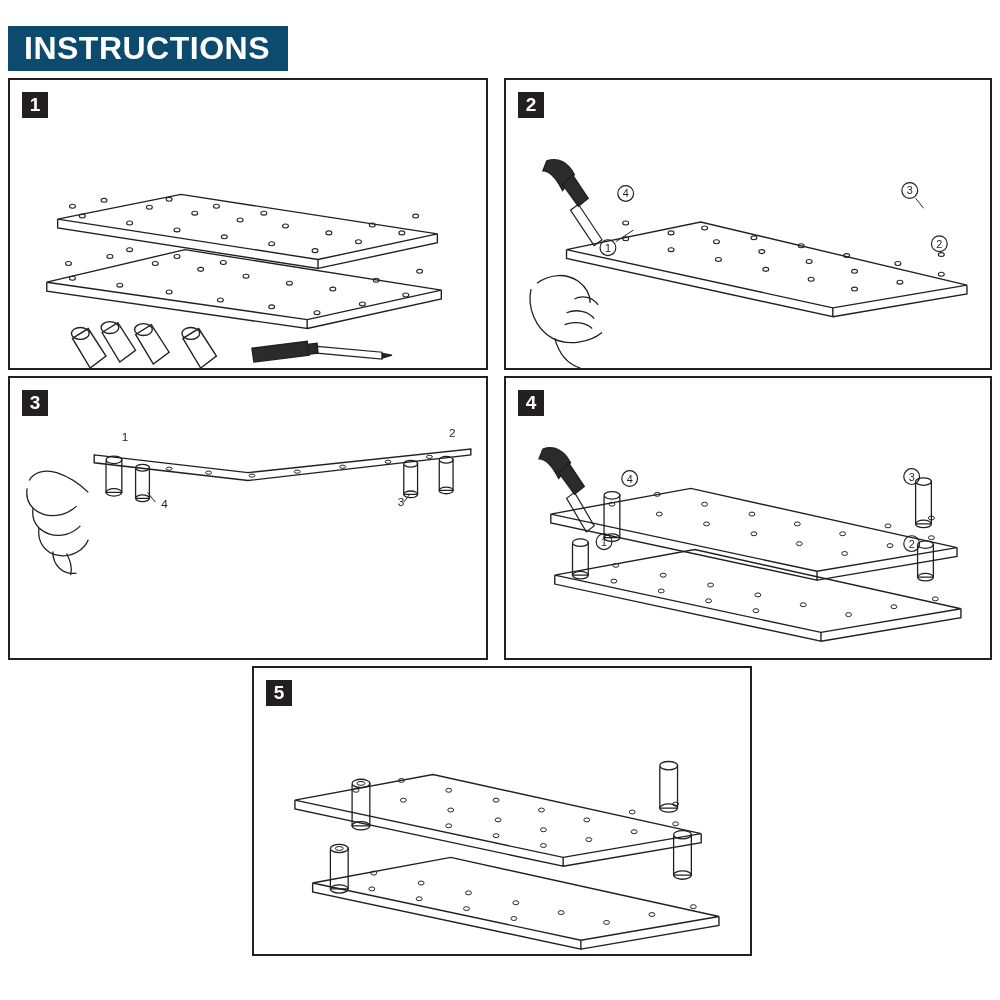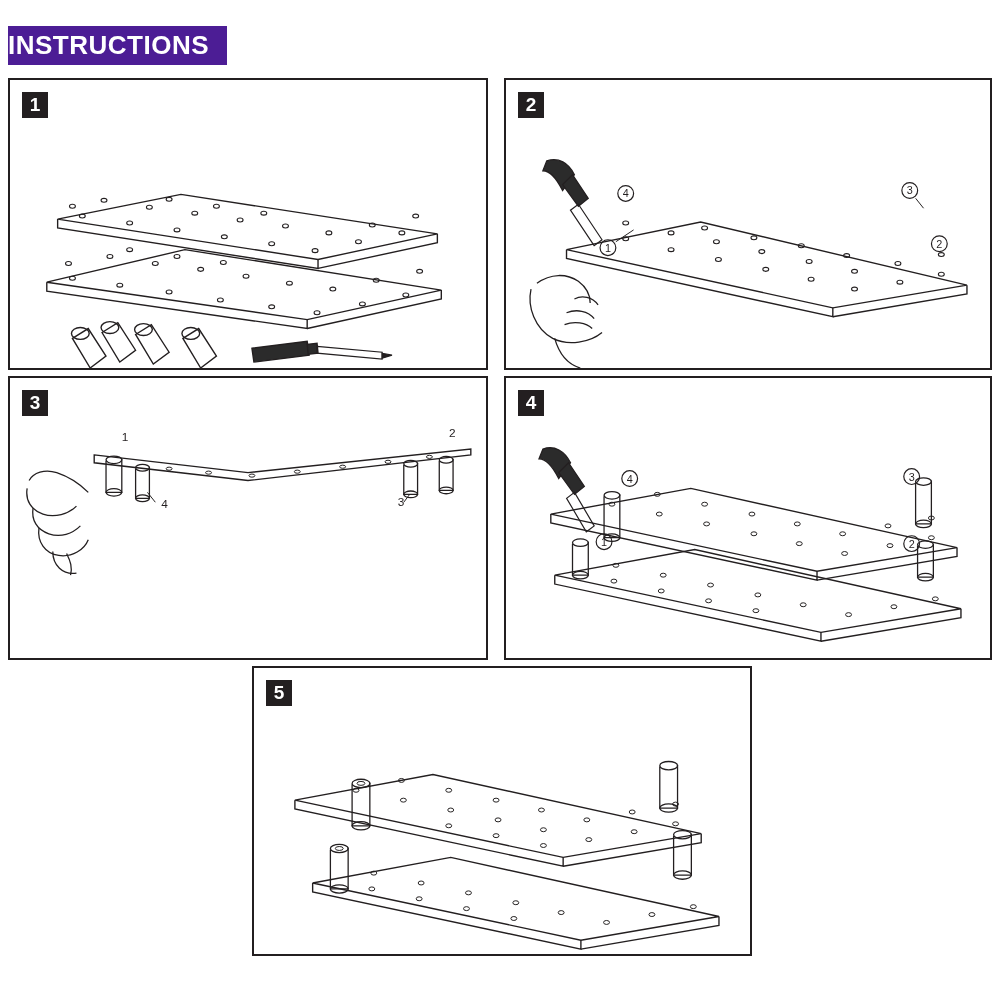--- a/index.html
+++ b/index.html
@@ -18,26 +18,26 @@
   #sheet {
     position: absolute;
     left: 0; top: 0;
     width: 1000px;
     height: 1000px;
   }
   .title-banner {
     position: absolute;
     left: 8px;
     top: 26px;
-    background: #4c1d95;
+    background: #0c4a6e;
     color: #ffffff;
-    font-size: 26px;
+    font-size: 32px;
     font-weight: bold;
     letter-spacing: 0.5px;
-    padding: 6px 18px 7px 0;
+    padding: 6px 18px 7px 16px;
     line-height: 1;
   }
   .panel {
     position: absolute;
     border: 2px solid #231f20;
     background: #ffffff;
     box-sizing: border-box;
   }
   .step-badge {
     position: absolute;

